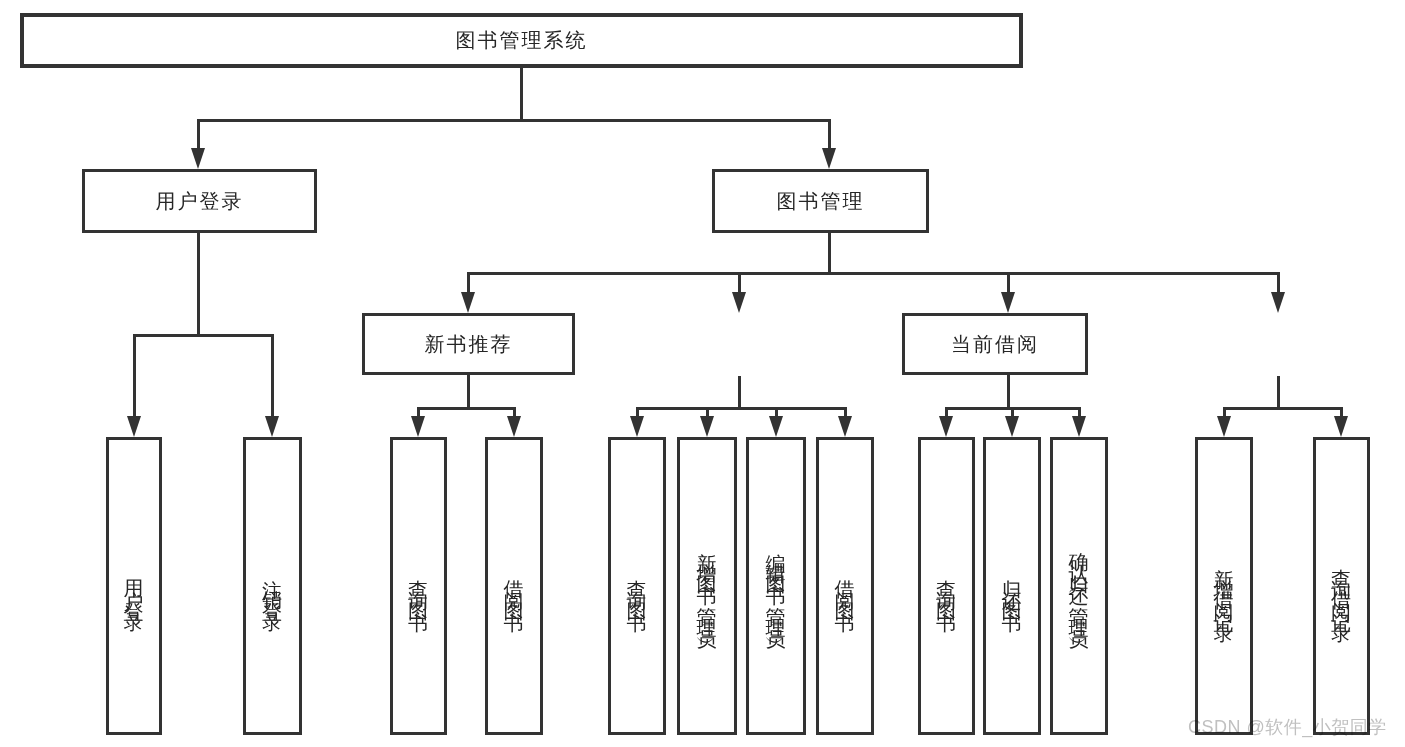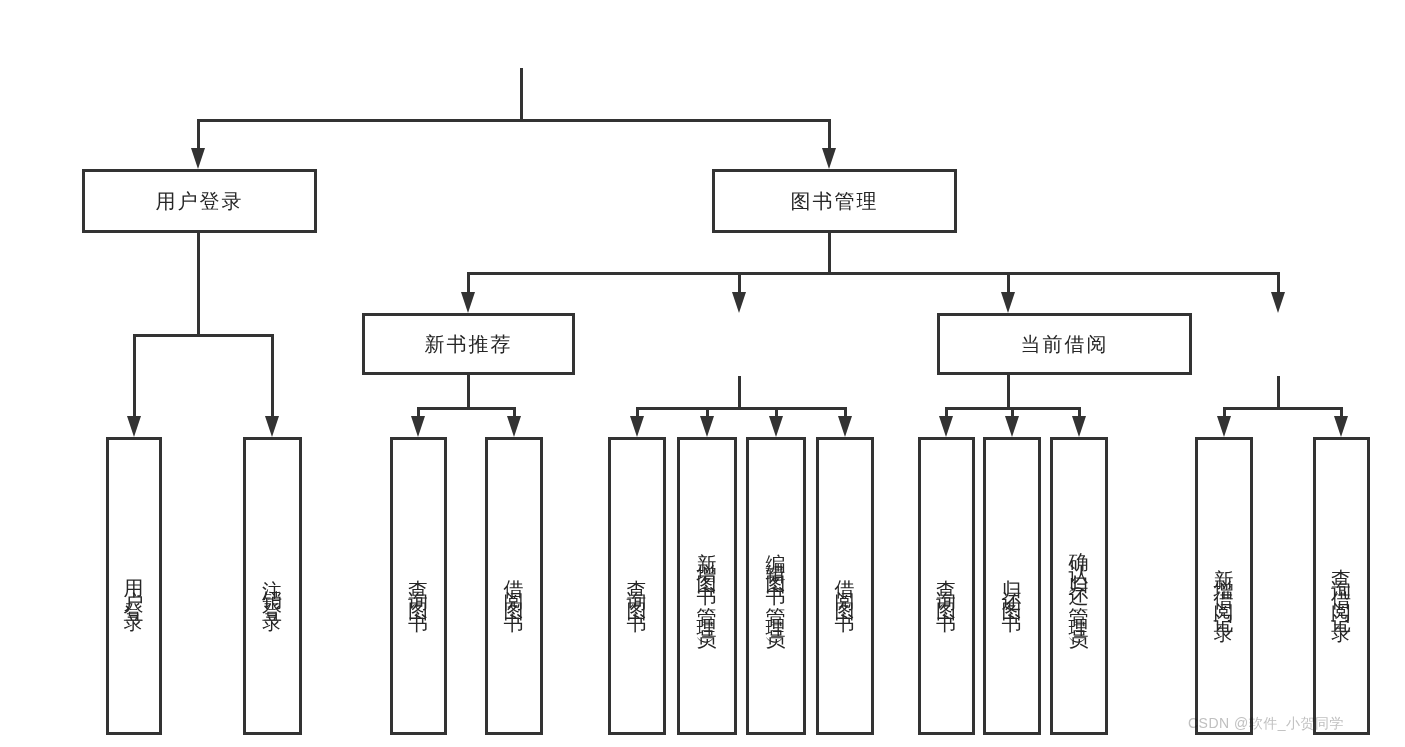--- a/index.html
+++ b/index.html
@@ -26,41 +26,44 @@
   }
   .v{position:absolute;width:3px;background:var(--line);}
   .h{position:absolute;height:3px;background:var(--line);}
   .arw{
     position:absolute;width:0;height:0;
     border-left:7px solid transparent;border-right:7px solid transparent;
     border-top:21px solid var(--line);
   }
   .watermark{
     position:absolute;left:1188px;top:715px;
-    color:var(--wm);font-size:14px;letter-spacing:.5px;
+    color:var(--wm);font-size:18px;letter-spacing:.5px;
     mix-blend-mode:multiply;z-index:9;white-space:nowrap;
   }
 </style>
 </head>
 <body>
 
 <div class="stage">
 
+  <div class="node root" style="left:20px;top:13px;width:1003px;height:55px;">
+    <span>图书管理系统</span>
+  </div>
 
   <div class="v" style="left:520px;top:68px;height:52px;"></div>
   <div class="h" style="left:197px;top:119px;width:634px;"></div>
   <div class="v" style="left:197px;top:119px;height:31px;"></div>
   <div class="v" style="left:828px;top:119px;height:31px;"></div>
   <div class="arw" style="left:191px;top:148px;"></div>
   <div class="arw" style="left:822px;top:148px;"></div>
 
   <div class="node" style="left:82px;top:169px;width:235px;height:64px;">
     <span>用户登录</span>
   </div>
-  <div class="node" style="left:712px;top:169px;width:245px;height:64px;text-align:center;">
+  <div class="node" style="left:712px;top:169px;width:217px;height:64px;text-align:center;">
     <span>图书管理</span>
   </div>
 
   <div class="v" style="left:197px;top:233px;height:103px;"></div>
   <div class="h" style="left:133px;top:334px;width:141px;"></div>
   <div class="v" style="left:133px;top:334px;height:83px;"></div>
   <div class="v" style="left:271px;top:334px;height:83px;"></div>
   <div class="arw" style="left:127px;top:416px;"></div>
   <div class="arw" style="left:265px;top:416px;"></div>
 
@@ -71,21 +74,21 @@
   <div class="v" style="left:1007px;top:272px;height:23px;"></div>
   <div class="v" style="left:1277px;top:272px;height:23px;"></div>
   <div class="arw" style="left:461px;top:292px;"></div>
   <div class="arw" style="left:732px;top:292px;"></div>
   <div class="arw" style="left:1001px;top:292px;"></div>
   <div class="arw" style="left:1271px;top:292px;"></div>
 
   <div class="node" style="left:362px;top:313px;width:213px;height:62px;">
     <span>新书推荐</span>
   </div>
-  <div class="node" style="left:902px;top:313px;width:255px;height:62px;margin-left:35px;">
+  <div class="node" style="left:902px;top:313px;width:186px;height:62px;">
     <span>当前借阅</span>
   </div>
 
   <div class="v" style="left:467px;top:375px;height:33px;"></div>
   <div class="h" style="left:417px;top:407px;width:98px;"></div>
   <div class="v" style="left:417px;top:407px;height:11px;"></div>
   <div class="v" style="left:513px;top:407px;height:11px;"></div>
   <div class="arw" style="left:411px;top:416px;"></div>
   <div class="arw" style="left:507px;top:416px;"></div>
 

